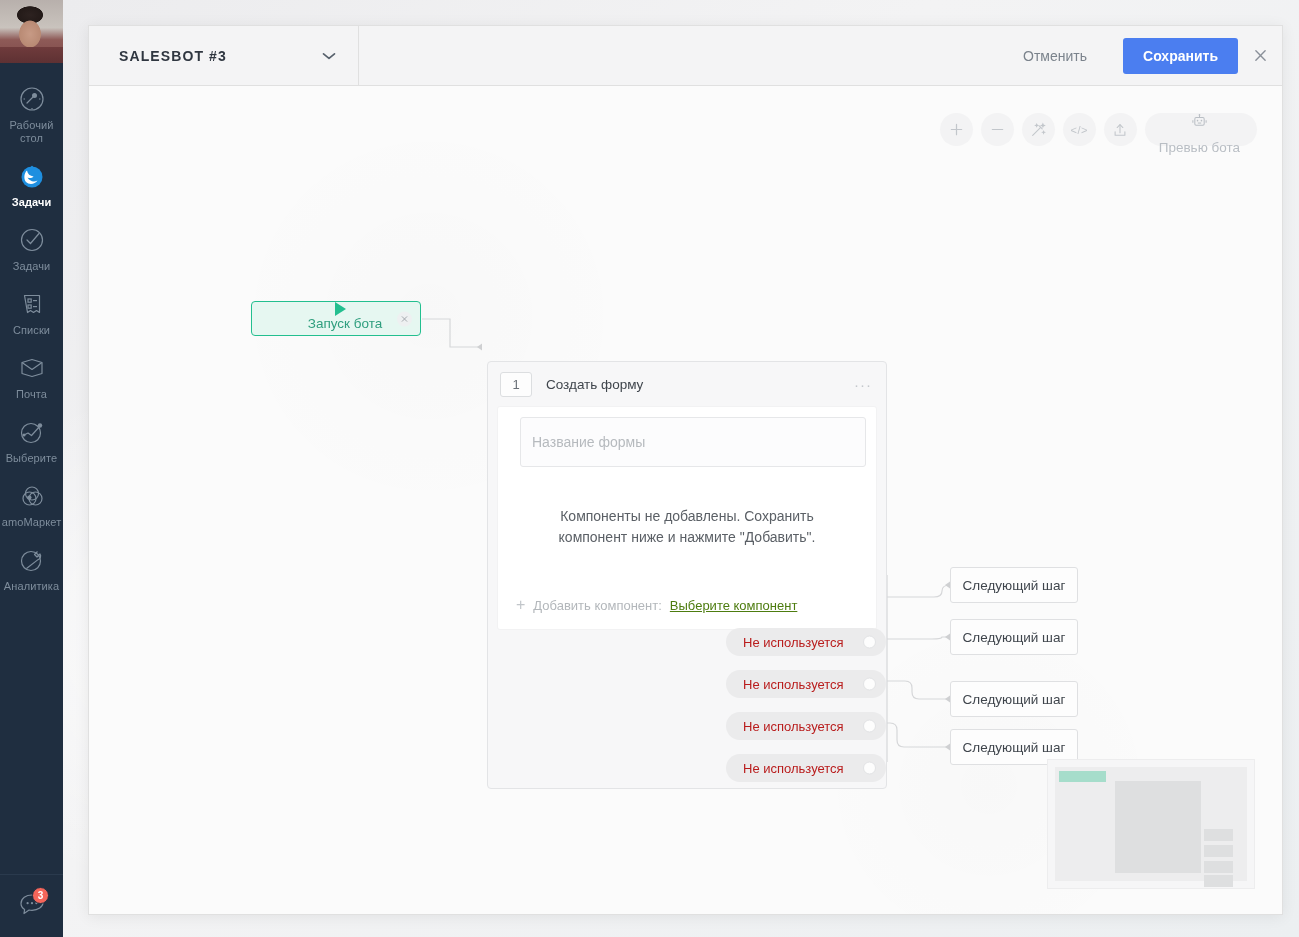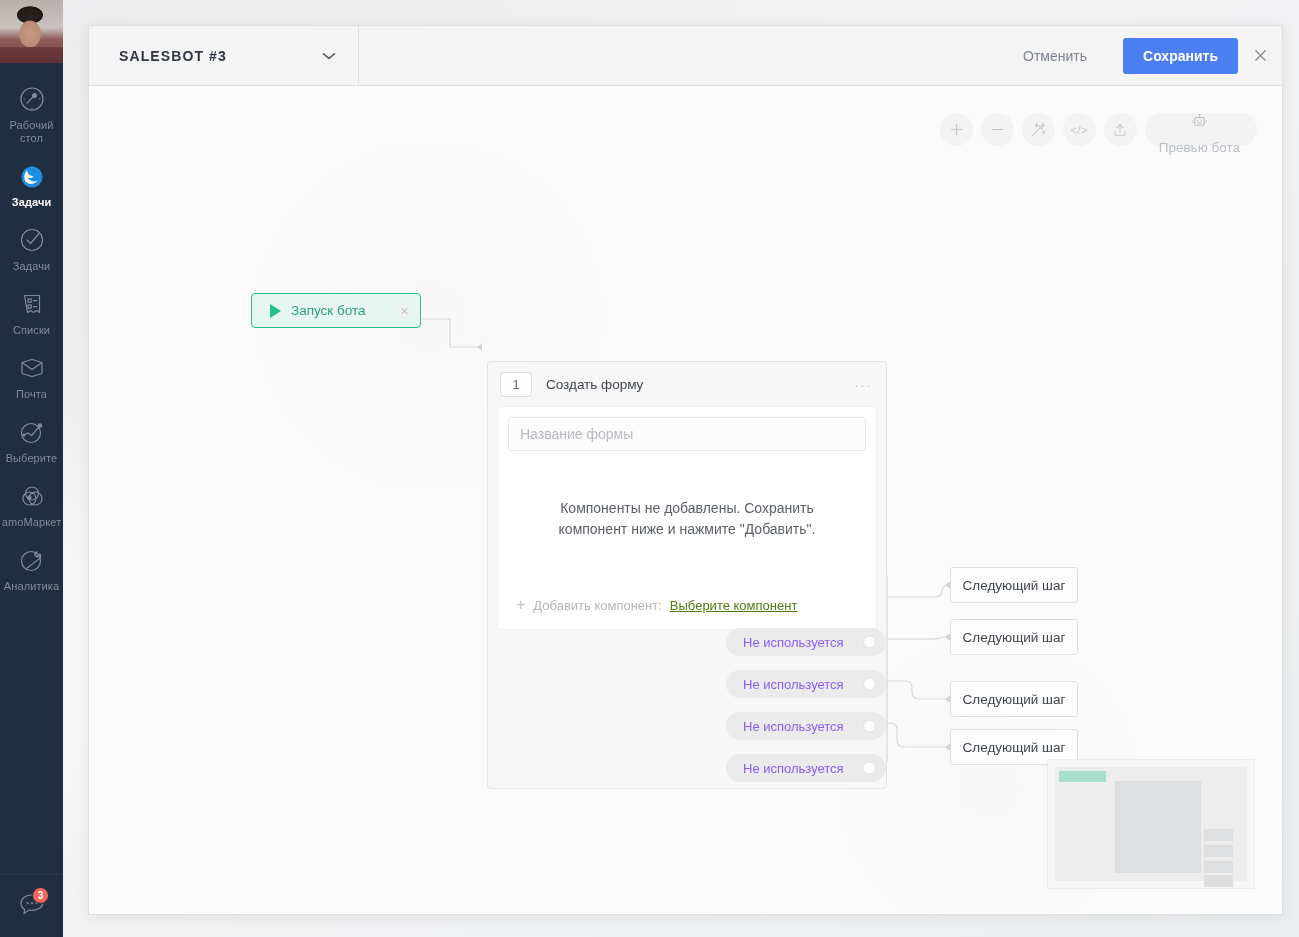--- a/index.html
+++ b/index.html
@@ -147,26 +147,26 @@
   .tool-btn.code { font-size: 11px; letter-spacing: .5px; }
   .tool-preview {
     height: 33px; border-radius: 17px; background: #f3f3f4; border: none;
     display:flex; align-items:center; gap: 8px;
     padding: 0 17px 0 14px; cursor: pointer;
     color: #b9bec4; font-size: 13.5px; font-family: inherit; flex-direction: column;
   }
 
   
   .start-node {
-    position: absolute; left: 162px; top: 207px;
+    position: absolute; left: 162px; top: 215px;
     width: 170px; height: 35px;
     border: 1px solid #23bf8f; border-radius: 4px;
     background: #e6f7f1;
     display: flex; align-items: center; padding-left: 18px;
-    z-index: 6; cursor: pointer;
+    z-index: 6; cursor: pointer; flex-direction: column;
   }
   .start-node .play {
     width: 0; height: 0; margin-right: 10px;
     border-left: 11px solid #23bf8f;
     border-top: 7px solid transparent;
     border-bottom: 7px solid transparent;
   }
   .start-node .sn-label { font-size: 13.5px; color: #2f9e7e; }
   .start-node .sn-x {
     position: absolute; right: 8px; top: 50%; transform: translateY(-50%);
@@ -196,21 +196,21 @@
   .card-dots { color: #c4c8cc; font-size: 15px; letter-spacing: 1px; cursor:pointer; padding: 0 2px; }
 
   .card-body {
     background: #ffffff;
     margin: 0 10px; height: 222px;
     border-radius: 2px;
     display: flex; flex-direction: column;
     box-shadow: 0 0 0 1px rgba(0,0,0,.02);
   }
   .form-name-input {
-    margin: 10px 10px 0 10px; height: 34px;
+    margin: 10px 10px 0 22px; height: 50px;
     border: 1px solid #e6e7e9; border-radius: 3px;
     background: #fcfcfd; padding: 0 11px;
     font-size: 14px; color: #3f454c; font-family: inherit;
     outline: none;
   }
   .form-name-input::placeholder { color: #b6babe; }
   .empty-msg {
     flex: 1 1 auto; display: flex; align-items: center; justify-content: center;
     text-align: center; font-size: 14px; color: #5b6views; color: #5b6066;
     line-height: 21px; padding: 0 26px;
@@ -227,21 +227,21 @@
     position: absolute; right: 0; top: 266px; width: 100%;
   }
   .out-row {
     position: absolute; right: 0;
     width: 160px; height: 28px; border-radius: 14px;
     background: #ebebec;
     display: flex; align-items: center;
     padding-left: 17px;
     cursor: pointer;
   }
-  .out-row .out-lbl { font-size: 13px; color: #8b5cf6; }
+  .out-row .out-lbl { font-size: 13px; color: #b91c1c; }
   .out-dot {
     position: absolute; right: 10px; top: 50%; transform: translateY(-50%);
     width: 13px; height: 13px; border-radius: 50%;
     background: #fdfdfd; border: 1px solid #e2e3e5;
   }
 
   
   .next-step {
     position: absolute; width: 128px; height: 36px;
     border: 1px solid #dfe0e2; border-radius: 3px; background: #fdfdfd;

